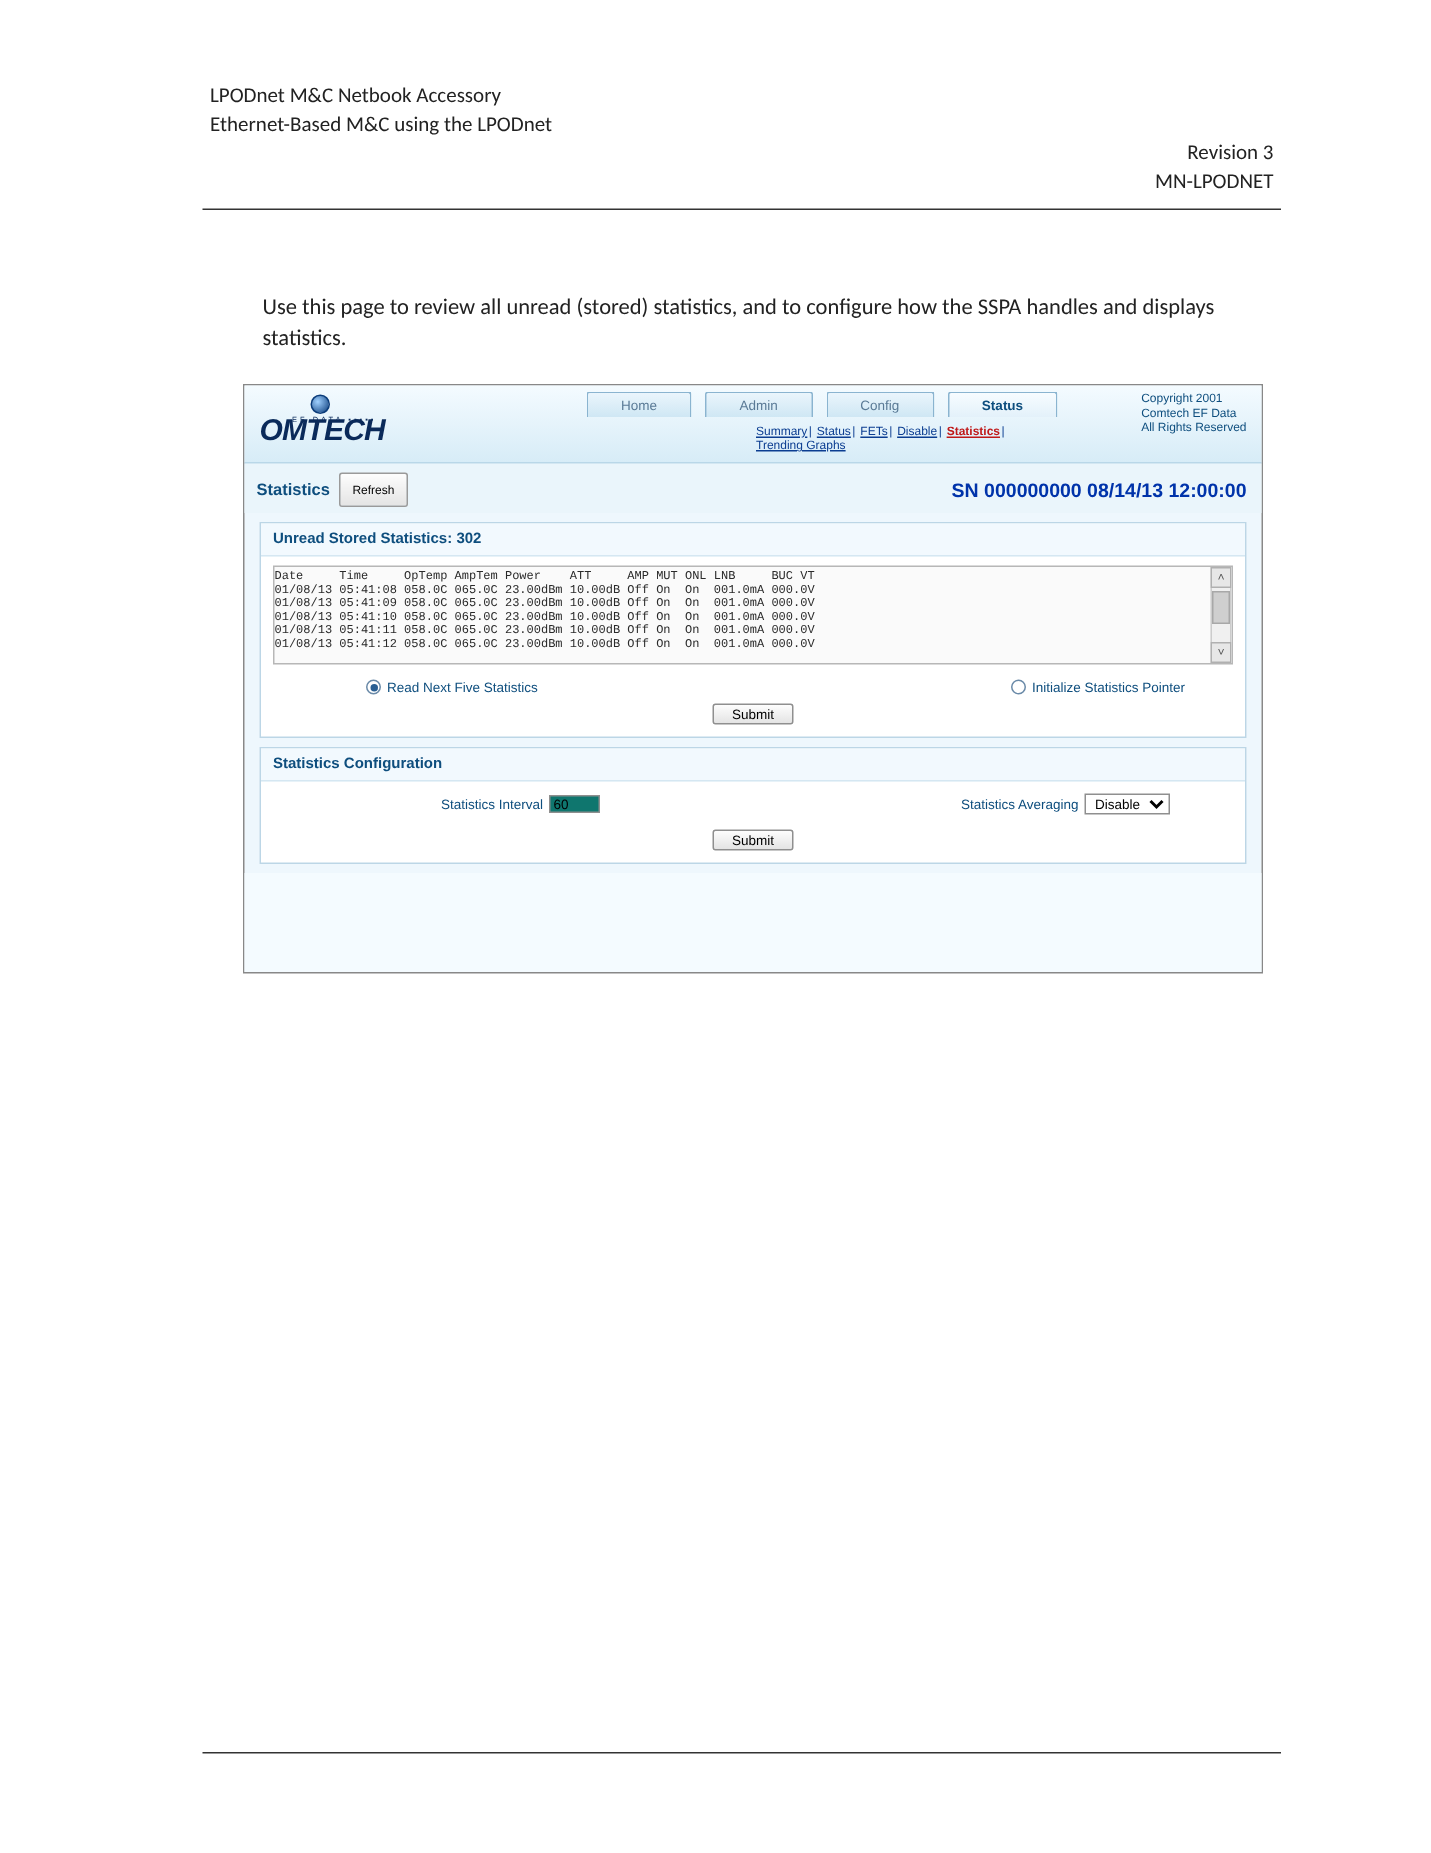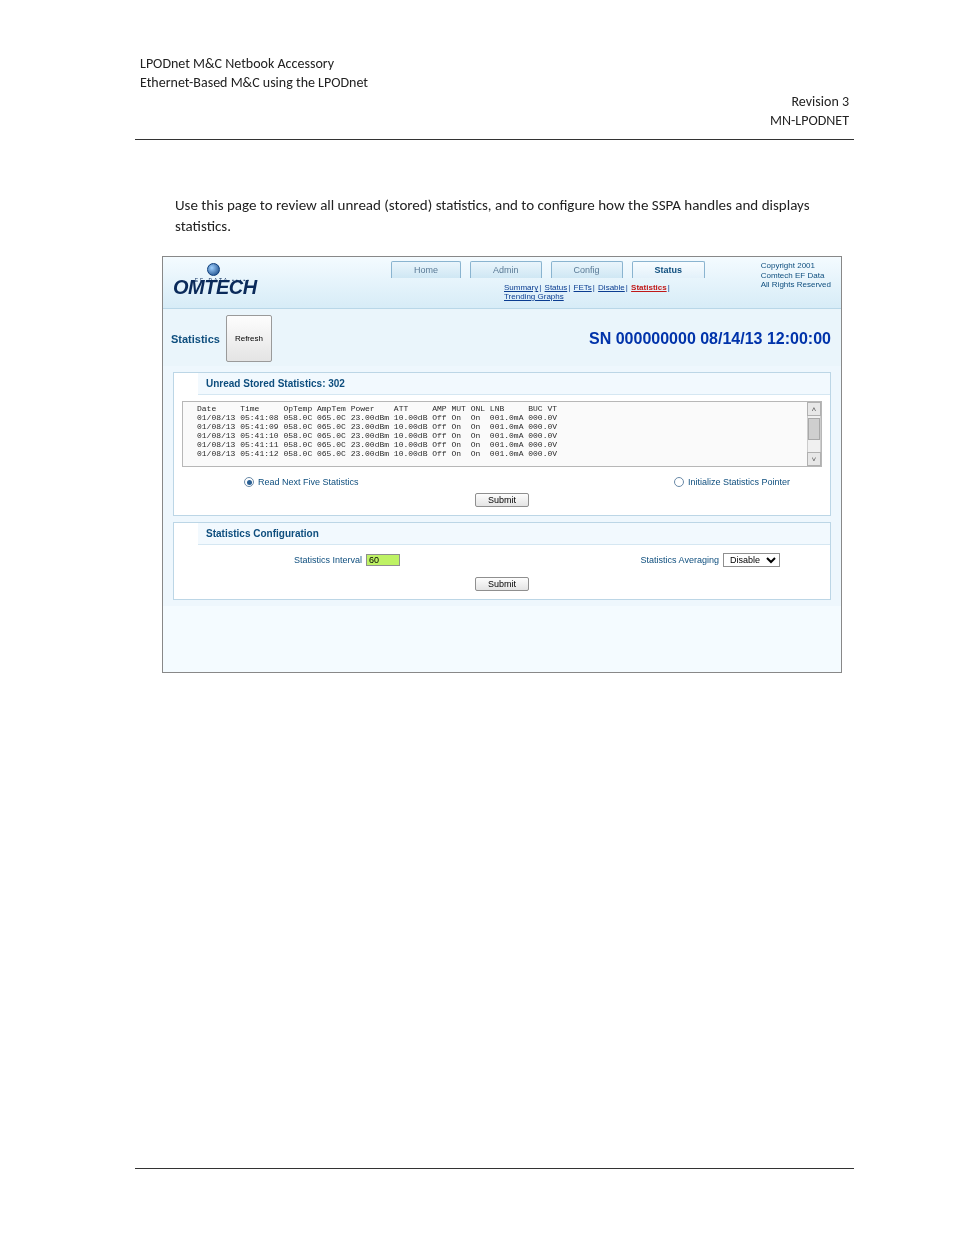--- a/index.html
+++ b/index.html
@@ -106,45 +106,44 @@
   .stats-bar {
     display:flex;
     align-items:center;
     justify-content:space-between;
     padding: 6px 10px 4px 8px;
     background:#eaf5fb;
   }
   .stats-bar-left { display:flex; align-items:center; gap:6px;}
   .stats-title { font-weight:bold; color:#0e4e7e; font-size:11px;}
   .refresh-btn {
-    font-size:8px; padding:18px 8px;
+    font-size:8px; padding:6px 8px;
     background: linear-gradient(#fdfdfd,#e4e4e4);
     border:1px solid #9a9a9a; border-radius:2px;text-align:right;
   }
-  .sn { color:#0033aa; font-weight:bold; font-size:16px;}
+  .sn { color:#0033aa; font-weight:bold; font-size:13px;}
   .panel {
     margin: 6px 10px;
     background:#fff;
     border:1px solid #bcd6e6;
   }
   .panel-title {
     background:#f2f9fe;
     color:#0e4e7e;
     font-weight:bold;
     font-size:10px;
     padding:5px 8px;
     border-bottom:1px solid #d5e7f2;
-    margin-left:24px;
   }
   .stats-box {
     margin:6px 8px;
     border:1px solid #b7b7b7;
     background:#fafafa;
     height:66px;
-    padding:2px 14px;
+    padding:2px 0;
     font-family: "Courier New", monospace;
     font-size:8px;
     color:#2a2a2a;
     position:relative;
     overflow:hidden;
     white-space:pre;
   }
   .scroll-up, .scroll-down {
     position:absolute; right:0; width:14px; height:14px;
     background:#e7e7e7; border:1px solid #b0b0b0;
@@ -175,21 +174,21 @@
     background: linear-gradient(#fdfdfd,#e4e4e4);
     border:1px solid #8f8f8f; border-radius:2px;
   }
   .cfg-row{
     display:flex; justify-content:space-between;
     padding:8px 50px 6px 120px;
     color:#0e4e7e; font-size:9px; align-items:center;
   }
   .cfg-input{
     width:34px; font-size:9px; padding:0 2px;
-    border:1px solid #8f8f8f; background:#bef264;
+    border:1px solid #8f8f8f; background:#0f766e;
   }
   .cfg-select{
     font-size:9px; padding:0 2px;
     border:1px solid #8f8f8f; background:#fff;
   }
   .shot-bottom-space{ height:66px; background:#f4fbff;}
   .page-footer-line{
     position:absolute; left:135px; right:100px; bottom:66px;
     border-top:1px solid #333;
   }

